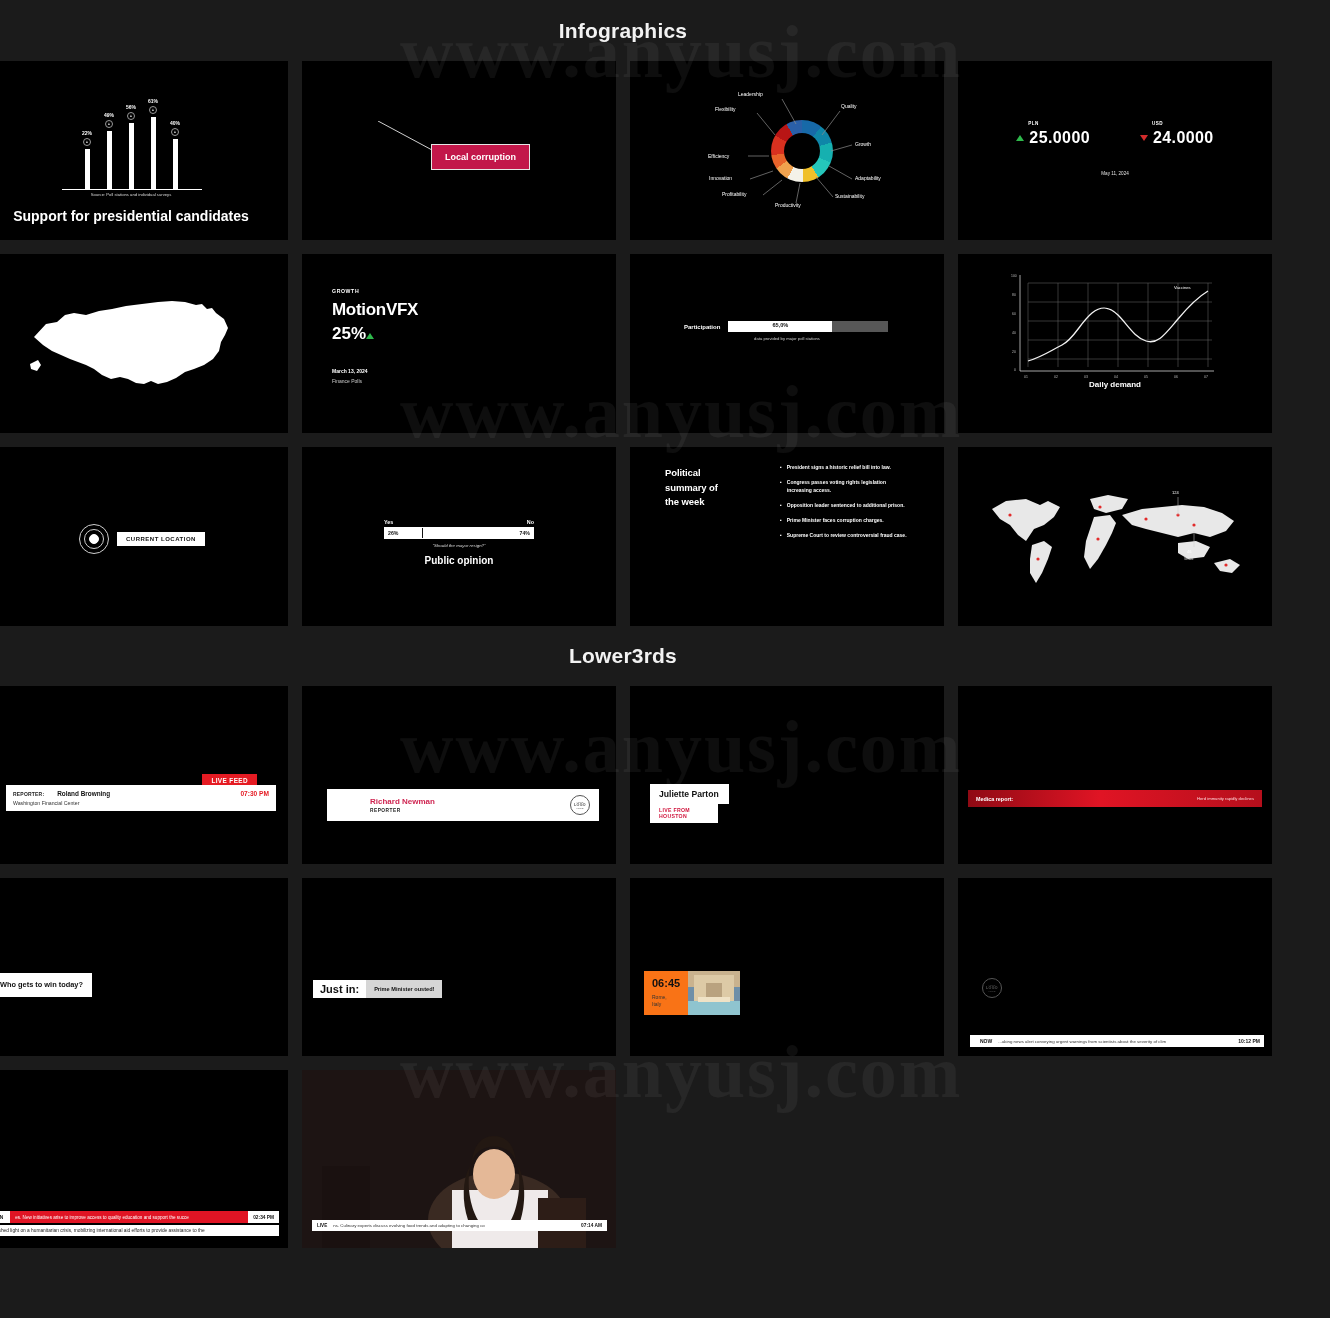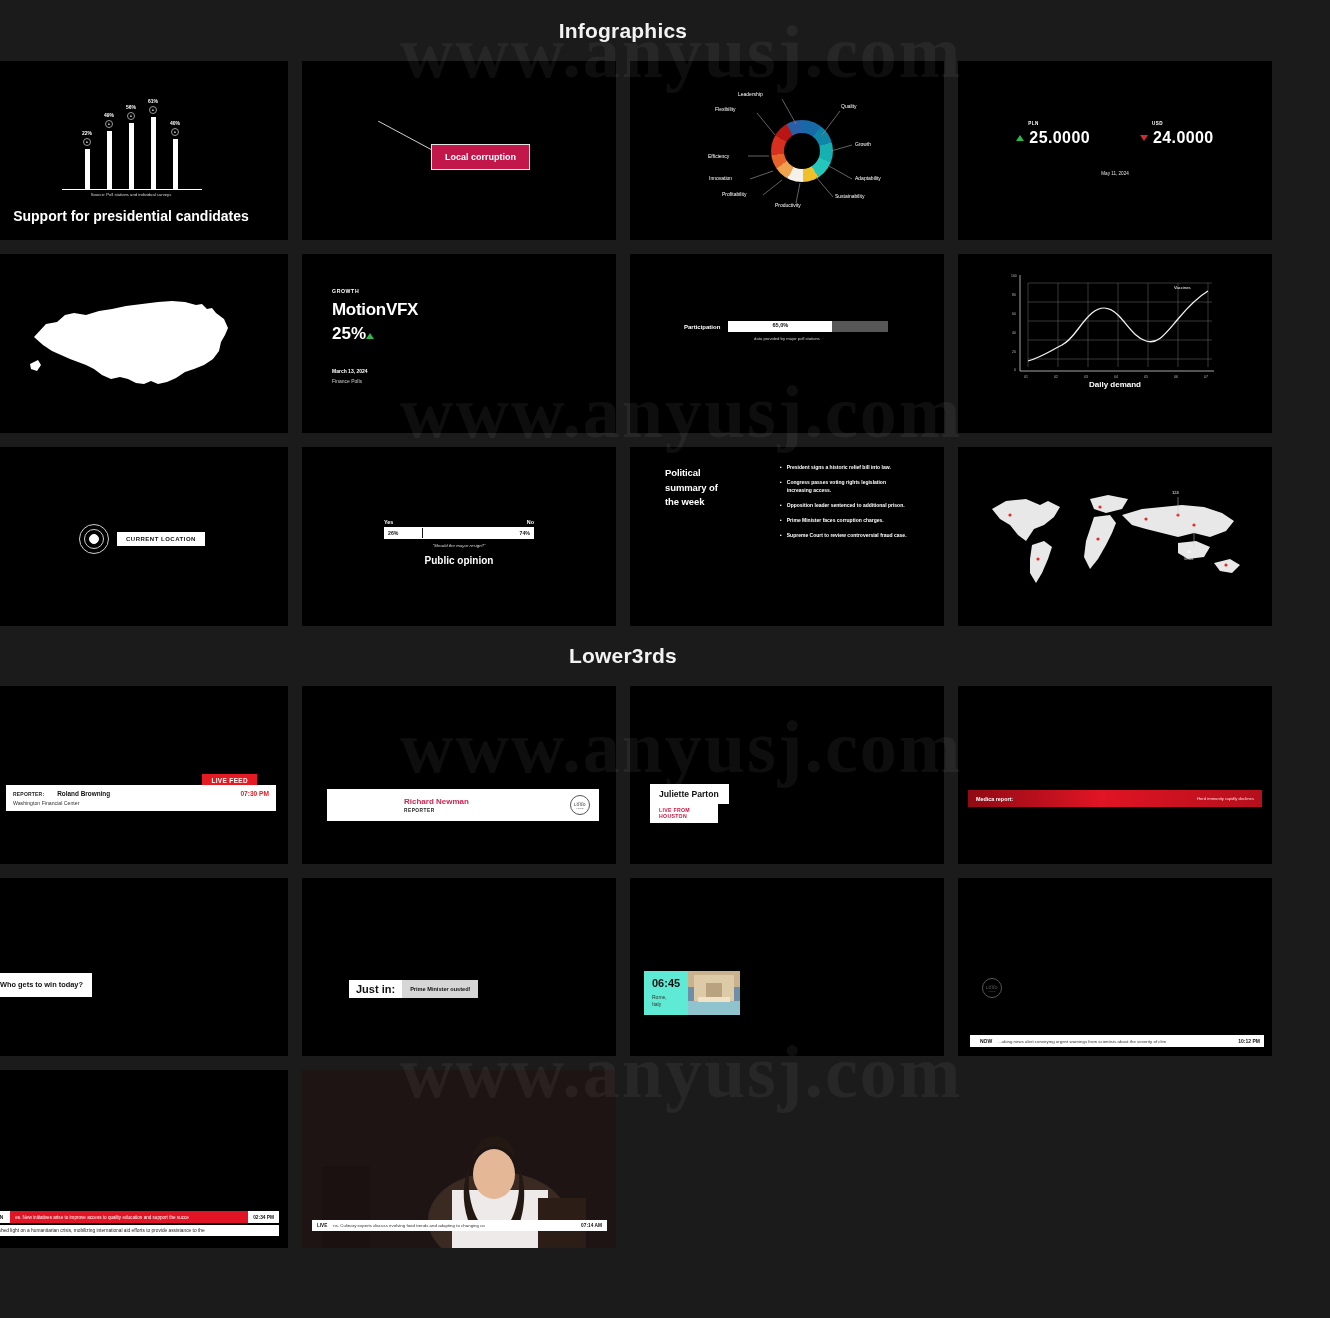--- a/index.html
+++ b/index.html
@@ -177,25 +177,25 @@
   .med-l { font-size:5.4px; font-weight:700; color:#fff; }
   .med-r { margin-left:auto; font-size:4.2px; color:#ffd9dc; }
 
   .jt-card { position:absolute; left:22px; top:94px; background:#f3f3f3; display:flex; align-items:center; gap:7px; padding:5px 12px 5px 6px; border-radius:2px; }
   .jt-av { width:25px; height:25px; border-radius:50%; overflow:hidden; position:relative; background:linear-gradient(#8fb7d6,#6d8f56); }
   .jt-name { font-size:8px; font-weight:700; color:#111; }
   .jt-role { font-size:5.4px; color:#444; margin-top:1px; }
 
   .wq { position:absolute; left:17px; top:95px; background:#fff; color:#111; font-size:7.4px; font-weight:600; line-height:1.35; padding:7px 9px; }
 
-  .ji { position:absolute; left:11px; top:102px; display:flex; align-items:stretch;margin-left:36px; }
+  .ji { position:absolute; left:11px; top:102px; display:flex; align-items:stretch; }
   .ji-l { background:#fff; color:#111; font-size:11px; font-weight:700; padding:3px 7px; }
   .ji-r { background:#d6d6d6; color:#111; font-size:5.6px; font-weight:700; display:flex; align-items:center; padding:0 8px; }
 
-  .clock { position:absolute; left:14px; top:93px; display:flex; background:#5eead4; }
+  .clock { position:absolute; left:14px; top:93px; display:flex; background:#f97316; }
   .clock-l { padding:6px 8px 7px; }
   .clock-t { font-size:11px; font-weight:600; color:#111; }
   .clock-c { font-size:5px; color:#333; margin-top:5px; line-height:1.35; }
   .clock-img { width:52px; height:44px; }
 
   .now-logo { position:absolute; left:24px; top:100px; }
   .now-bar { position:absolute; left:12px; right:8px; bottom:9px; background:#fff; display:flex; align-items:center; height:12px; padding:0 4px; }
   .now-tag { font-size:5px; font-weight:700; color:#111; padding:0 6px; }
   .now-txt { font-size:4.4px; color:#333; flex:1; overflow:hidden; white-space:nowrap; }
   .now-time { font-size:5px; font-weight:700; color:#111; padding-left:6px; }
@@ -480,21 +480,21 @@
           <span class="lf-role">REPORTER:</span>
           <span class="lf-name">Roland Browning</span>
           <span class="lf-time">07:30 PM</span>
         </div>
         <div class="lf-sub">Washington Financial Center</div>
       </div>
     </div>
 
     <div class="card">
       <div class="rn-panel">
-        <div style="margin-left:68px">
+        <div style="margin-left:34px">
           <div class="rn-name">Richard Newman</div>
           <div class="rn-role">REPORTER</div>
         </div>
         <div class="logo-circle" style="width:20px;height:20px;margin-left:auto">
           <span class="lg-top">YOUR</span>
           <span class="lg-mid">LOGO</span>
           <span class="lg-bot">HERE</span>
         </div>
       </div>
     </div>

